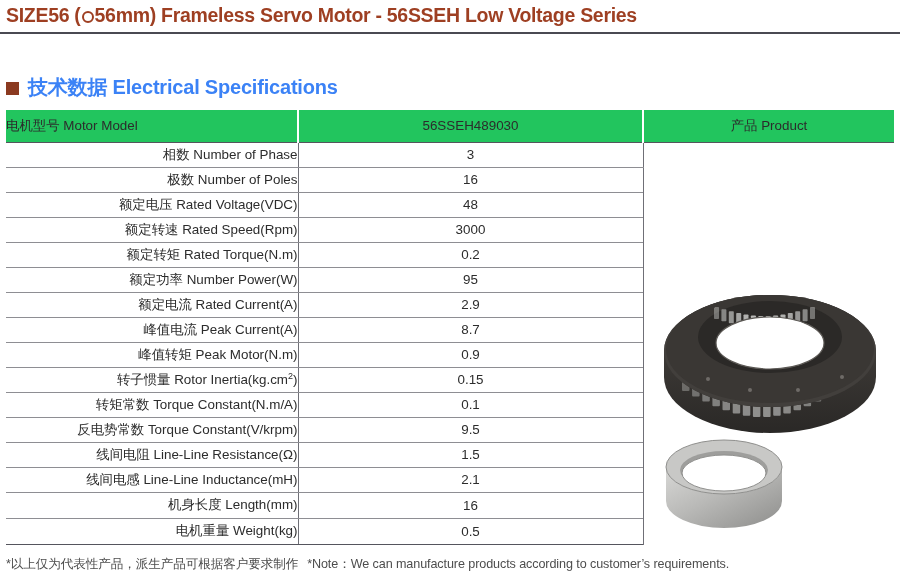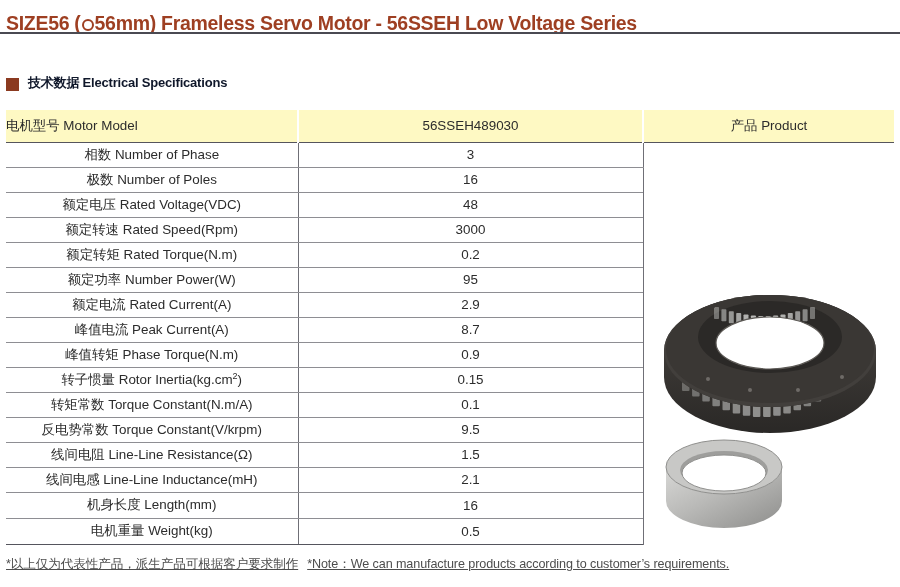--- a/index.html
+++ b/index.html
@@ -6,21 +6,21 @@
   body{
     width:900px;height:587px;
     background:#ffffff;
     font-family:"Liberation Sans","DejaVu Sans",sans-serif;
     color:#333333;
     overflow:hidden;
     position:relative;
   }
   
   .page-title{
-    position:absolute;left:6px;top:12px;
+    position:absolute;left:6px;top:4px;
     font-size:19.5px;font-weight:bold;
     color:#9e3f22;
     letter-spacing:-0.3px;
     white-space:nowrap;
   }
   .dia-circle{
     display:inline-block;
     width:12px;height:12px;
     border:2.1px solid #9e3f22;
     border-radius:50%;
@@ -39,22 +39,22 @@
     display:flex;align-items:center;gap:9px;
     white-space:nowrap;
   }
   .sq-bullet{
     width:13px;height:13px;
     background:#8b3a20;
     display:block;
     margin-top:2px;
   }
   .section-label{
-    font-size:13px;font-weight:bold;
-    color:#0f172a;
+    font-size:20px;font-weight:bold;
+    color:#3b82f6;
     letter-spacing:-0.2px;
   }
   
   .spec-table{
     position:absolute;left:6px;top:110px;
     width:888px;
     border-collapse:collapse;
     table-layout:fixed;
   }
   .spec-table col.c-label{width:292px;}
@@ -63,33 +63,33 @@
 
   .spec-table th,.spec-table td{
     padding:0;margin:0;
     font-weight:normal;
     font-size:13.4px;
     color:#2c2c2c;
     vertical-align:middle;
   }
   
   .hdr-cell{
-    background:#fef9c3;
+    background:#22c55e;
     height:32px;
     border-bottom:1.6px solid #55555d;
     box-sizing:border-box;
   }
   .hdr-label{ text-align:left; padding-left:9px; }
   .hdr-value{ text-align:center; border-left:2.5px solid #ffffff; }
   .hdr-prod{  text-align:center; border-left:2.5px solid #ffffff; }
 
   
   .row-label{
     height:25px;
-    text-align:center;
+    text-align:right;
     padding-left:9px;
     border-bottom:1px solid #8e8e93;
     box-sizing:border-box;
     white-space:nowrap;
   }
   .row-value{
     height:25px;
     text-align:center;
     border-bottom:1px solid #8e8e93;
     border-left:1.6px solid #6f6f76;
@@ -117,21 +117,20 @@
     left:8px;top:108px;
     width:234px;height:280px;
   }
   
   .footnote{
     position:absolute;left:6px;top:556px;
     font-size:12.6px;
     color:#4d4d4d;
     white-space:nowrap;
     letter-spacing:-0.1px;
-    text-decoration:underline;
   }
   .footnote .gap{display:inline-block;width:9px;}
 </style>
 </head>
 <body>
 
 <div class="page-title"><span>SIZE56 (</span><span class="dia-circle"></span><span>56mm) Frameless Servo Motor - 56SSEH Low Voltage Series</span></div>
 
 <div class="title-rule"></div>
 
@@ -255,21 +254,21 @@
       </tr>
       <tr>
         <td class="row-label">额定电流 Rated Current(A)</td>
         <td class="row-value">2.9</td>
       </tr>
       <tr>
         <td class="row-label">峰值电流 Peak Current(A)</td>
         <td class="row-value">8.7</td>
       </tr>
       <tr>
-        <td class="row-label">峰值转矩 Phase Torque(N.m)</td>
+        <td class="row-label">峰值转矩 Peak Motor(N.m)</td>
         <td class="row-value">0.9</td>
       </tr>
       <tr>
         <td class="row-label">转子惯量 Rotor Inertia(kg.cm<span class="sup">2</span>)</td>
         <td class="row-value">0.15</td>
       </tr>
       <tr>
         <td class="row-label">转矩常数 Torque Constant(N.m/A)</td>
         <td class="row-value">0.1</td>
       </tr>

